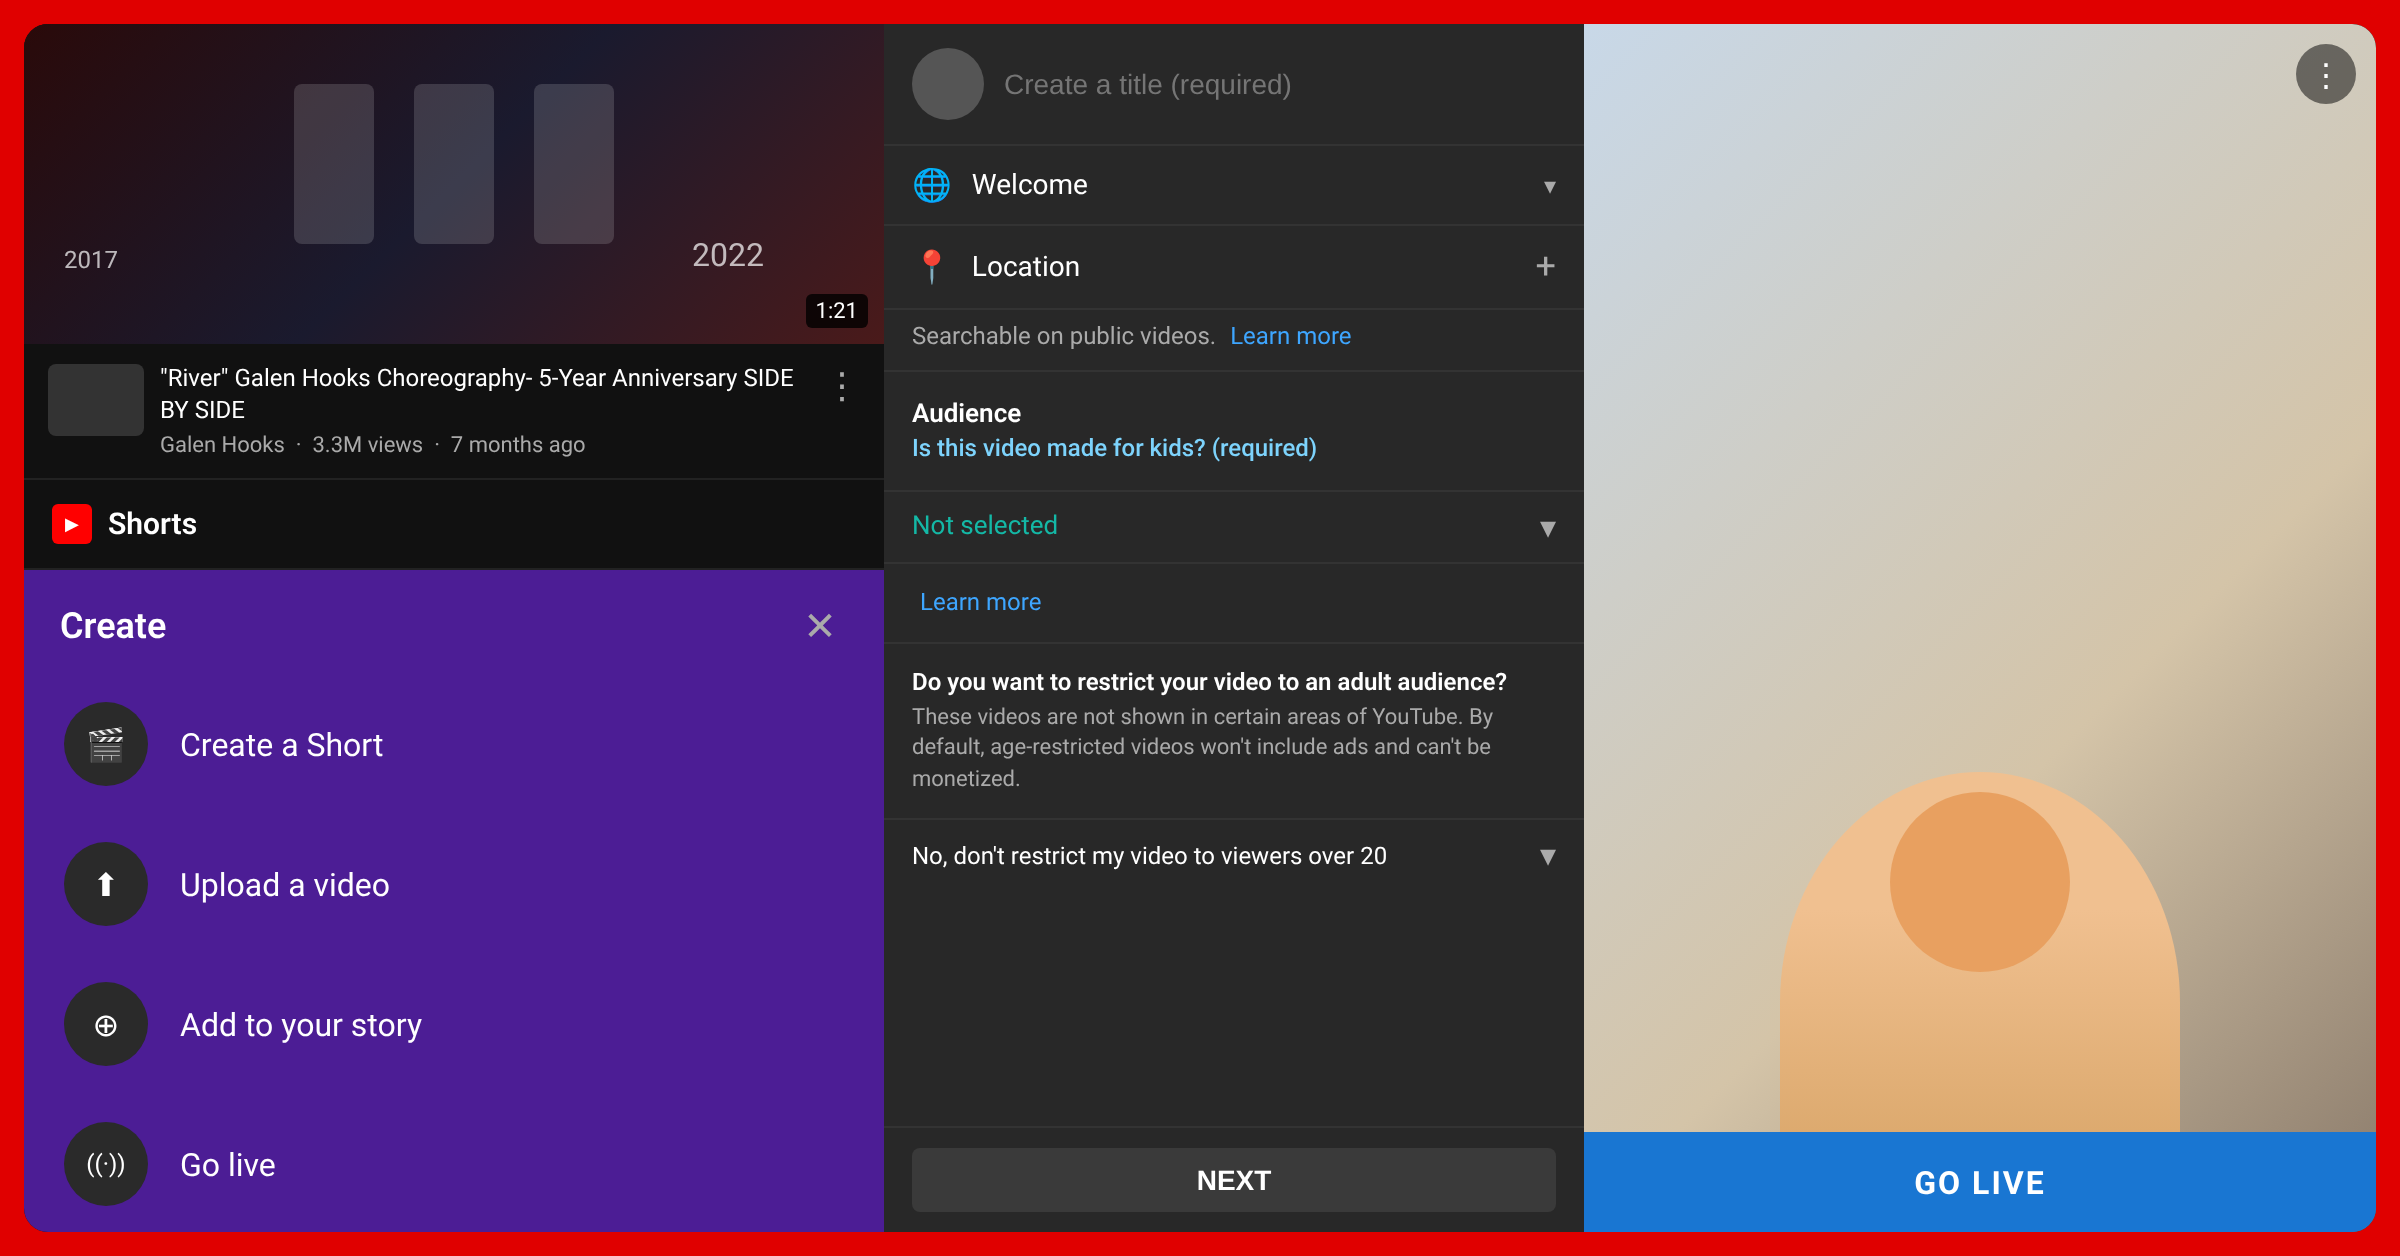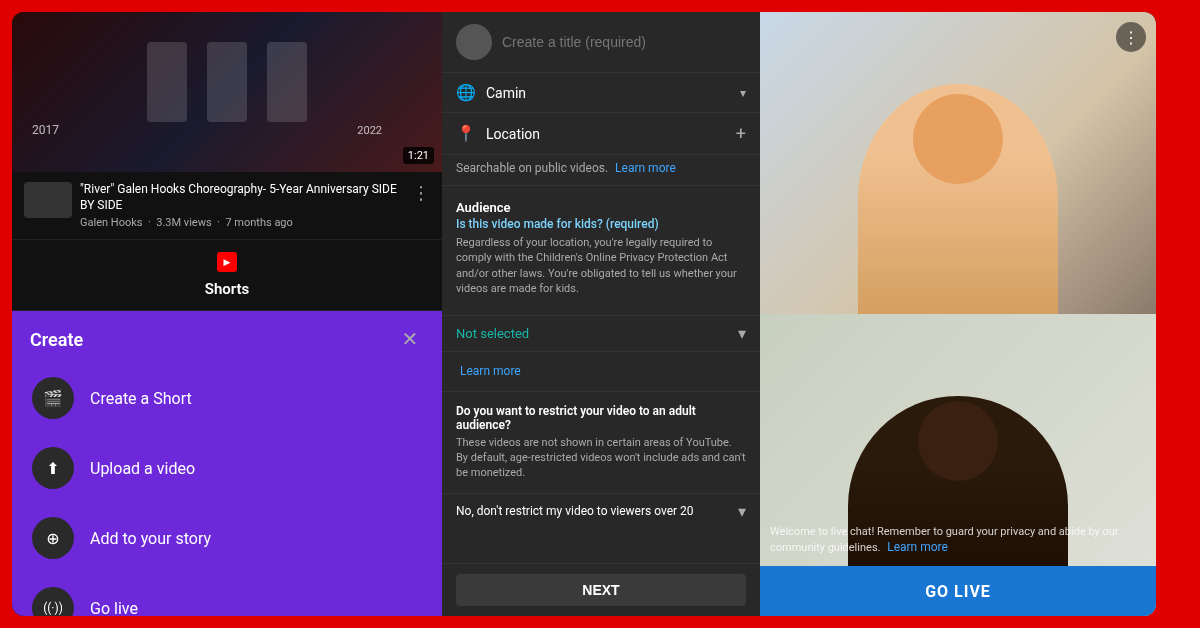--- a/index.html
+++ b/index.html
@@ -65,21 +65,21 @@
       bottom: 35px;
       left: 20px;
       color: rgba(255,255,255,0.7);
       font-size: 12px;
     }
     .year-right {
       position: absolute;
       bottom: 35px;
       right: 60px;
       color: rgba(255,255,255,0.7);
-      font-size: 11px;
+      font-size: 16px;
     }
     .duration-badge {
       position: absolute;
       bottom: 8px;
       right: 8px;
       background: rgba(0,0,0,0.8);
       color: #fff;
       font-size: 11px;
       padding: 2px 5px;
       border-radius: 3px;
@@ -115,21 +115,20 @@
       color: #aaa;
       font-size: 18px;
       cursor: pointer;
     }
     .shorts-header {
       display: flex;
       align-items: center;
       gap: 8px;
       padding: 12px 14px;
       border-bottom: 1px solid #222;
-      flex-direction: column;
     }
     .shorts-icon {
       width: 20px;
       height: 20px;
       background: #ff0000;
       border-radius: 3px;
       display: flex;
       align-items: center;
       justify-content: center;
     }
@@ -138,21 +137,21 @@
       color: #fff;
       font-size: 9px;
     }
     .shorts-label {
       color: #fff;
       font-size: 15px;
       font-weight: 600;
     }
     .create-panel {
       flex: 1;
-      background: #6d28d9;
+      background: #4c1d95;
       padding: 0;
       overflow: hidden;
     }
     .create-header {
       display: flex;
       align-items: center;
       justify-content: space-between;
       padding: 14px 18px 10px;
     }
     .create-title {
@@ -195,21 +194,21 @@
       color: #fff;
       font-size: 16px;
     }
     .option-label {
       color: #fff;
       font-size: 16px;
     }
 
     
     .middle-panel {
-      width: 318px;
+      width: 350px;
       height: 100%;
       background: #282828;
       overflow: hidden;
       display: flex;
       flex-direction: column;
     }
     .upload-header {
       display: flex;
       align-items: center;
       padding: 12px 14px;
@@ -587,21 +586,21 @@
 
   <div class="middle-panel">
 
     <div class="upload-header">
       <div class="avatar-circle"></div>
       <input class="title-input" type="text" placeholder="Create a title (required)" style="">
     </div>
 
     <div class="privacy-row">
       <span class="globe-icon">🌐</span>
-      <span class="privacy-select">Camin</span>
+      <span class="privacy-select">Welcome</span>
       <span class="chevron-icon">▾</span>
     </div>
 
     <div class="location-row">
       <span class="pin-icon">📍</span>
       <span class="location-label">Location</span>
       <span class="add-location-btn">+</span>
     </div>
 
 
@@ -610,21 +609,20 @@
       <div class="searchable-note">
         <span>Searchable on public videos.</span>
         <span class="learn-more-link">Learn more</span>
       </div>
 
       <div class="section-divider"></div>
 
       <div class="audience-section">
         <div class="audience-title">Audience</div>
         <div class="audience-subtitle">Is this video made for kids? (required)</div>
-        <div class="audience-desc">Regardless of your location, you're legally required to comply with the Children's Online Privacy Protection Act and/or other laws. You're obligated to tell us whether your videos are made for kids.</div>
       </div>
 
       <div class="not-selected-row">
         <span class="not-selected-label">Not selected</span>
         <span style="color:#aaa">▾</span>
       </div>
 
       <div class="learn-more-block">
         <span class="learn-more-link">Learn more</span>
       </div>
@@ -650,28 +648,19 @@
 
   <div class="right-panel">
     <span class="more-btn">⋮</span>
 
     <div class="top-video">
       <div class="person-top">
         <div class="person-top-head"></div>
       </div>
     </div>
 
-    <div class="bottom-video">
-      <div class="person-bottom">
-        <div class="person-bottom-head"></div>
-      </div>
-      <div class="chat-overlay">
-        <span>Welcome to live chat! Remember to guard your privacy and abide by our community guidelines.</span>
-        <span class="learn-more-link">Learn more</span>
-      </div>
-    </div>
 
     <div class="go-live-bar">
       <span class="go-live-text">GO LIVE</span>
     </div>
   </div>
 
 </div>
 
 </body></html>

